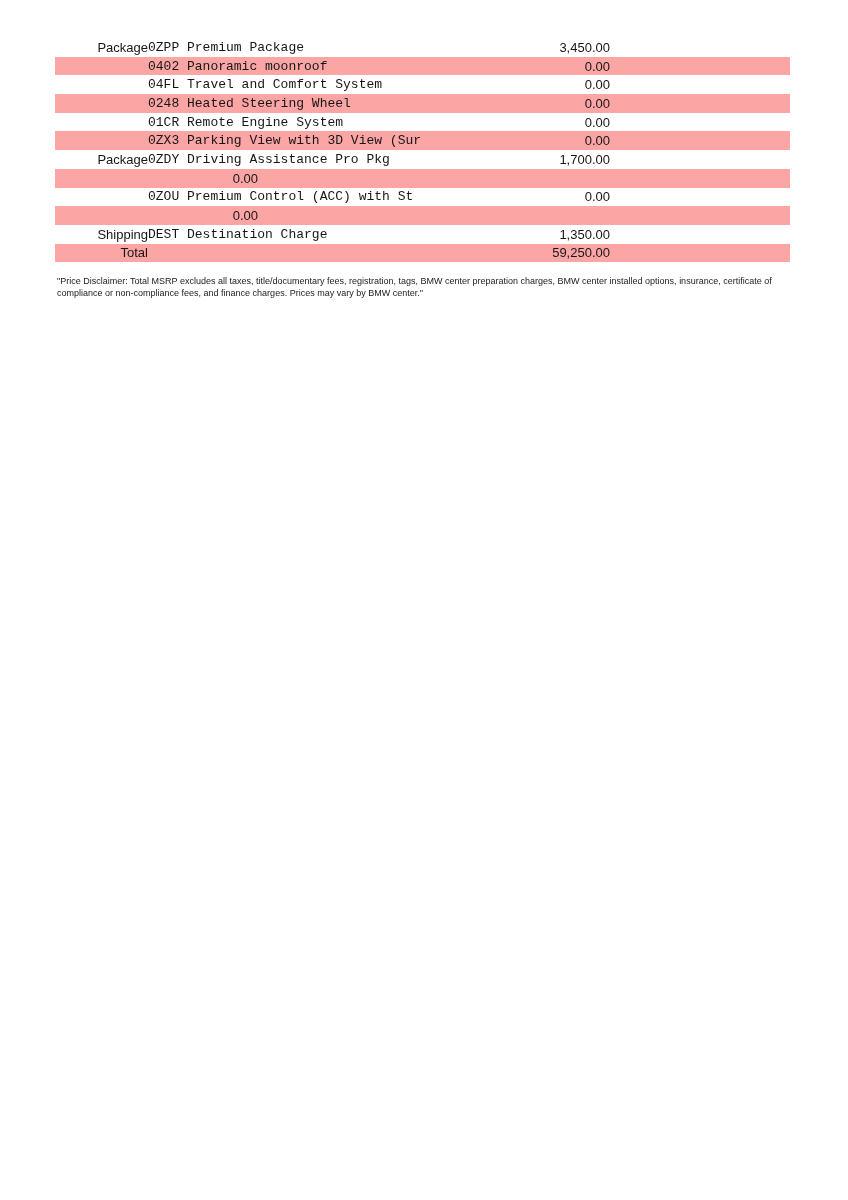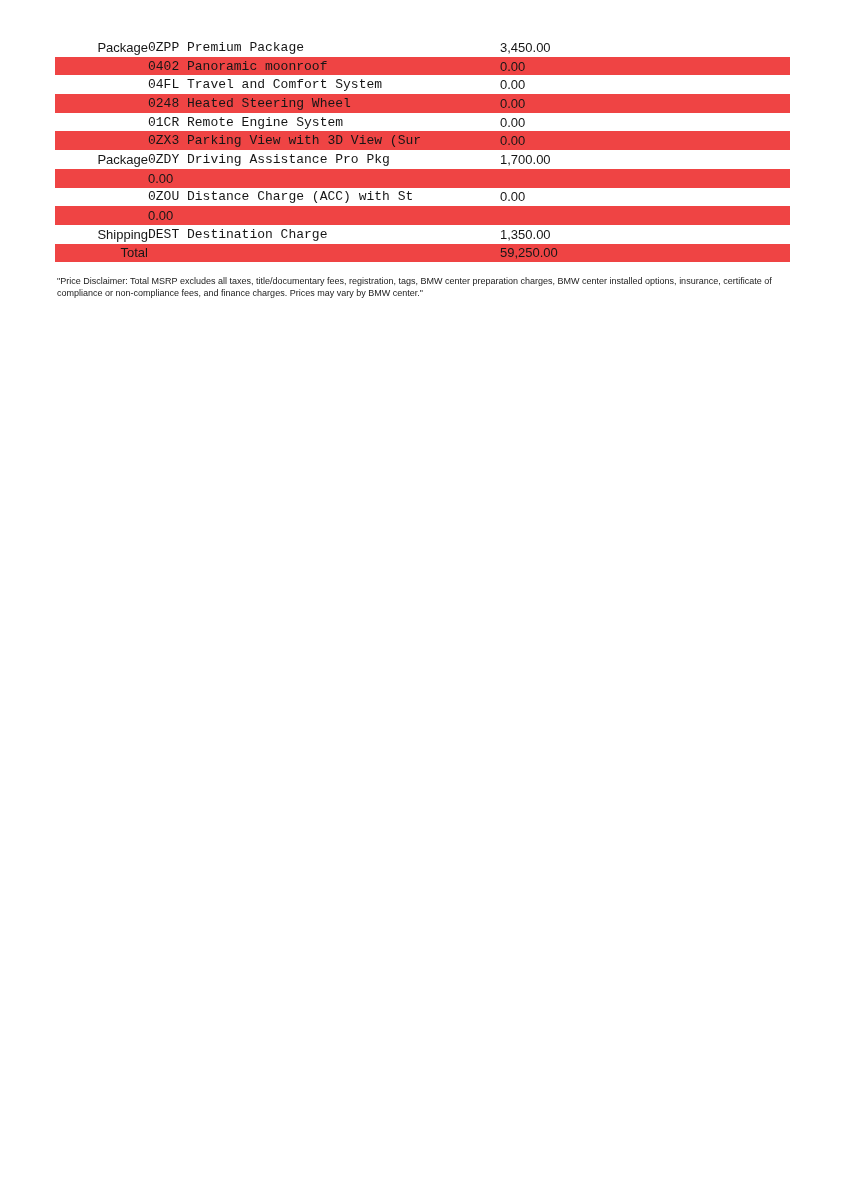--- a/index.html
+++ b/index.html
@@ -24,24 +24,24 @@
     width: 735px;
     font-size: 13px;
     color: #161616;
   }
   .row {
     display: flex;
     align-items: center;
     height: 18.7px;
     background: #ffffff;
   }
-  .row.striped { background: #ef4444; }
+  .row.striped { background: #fca5a5; }
   .cell-category { width: 93px; padding-left: 8px; white-space: nowrap; text-align: right; }
   .cell-desc { width: 352px; white-space: nowrap; overflow: hidden; font-family: Liberation Mono, monospace; }
-  .cell-amount { width: 110px; text-align: left; white-space: nowrap; }
+  .cell-amount { width: 110px; text-align: right; white-space: nowrap; }
   .cell-filler { width: 180px; }
   .disclaimer {
     position: absolute;
     left: 57px;
     top: 276px;
     width: 740px;
     font-size: 9px;
     line-height: 11.5px;
     color: #222222;
   }
@@ -103,21 +103,21 @@
     </div>
 
     <div class="row striped">
       <div class="cell-category"></div>
       <div class="cell-amount">0.00</div>
       <div class="cell-filler"></div>
     </div>
 
     <div class="row">
       <div class="cell-category"></div>
-      <div class="cell-desc">0ZOU Distance Charge (ACC) with St</div>
+      <div class="cell-desc">0ZOU Premium Control (ACC) with St</div>
       <div class="cell-amount">0.00</div>
       <div class="cell-filler"></div>
     </div>
 
     <div class="row striped">
       <div class="cell-category"></div>
       <div class="cell-amount">0.00</div>
       <div class="cell-filler"></div>
     </div>
 

